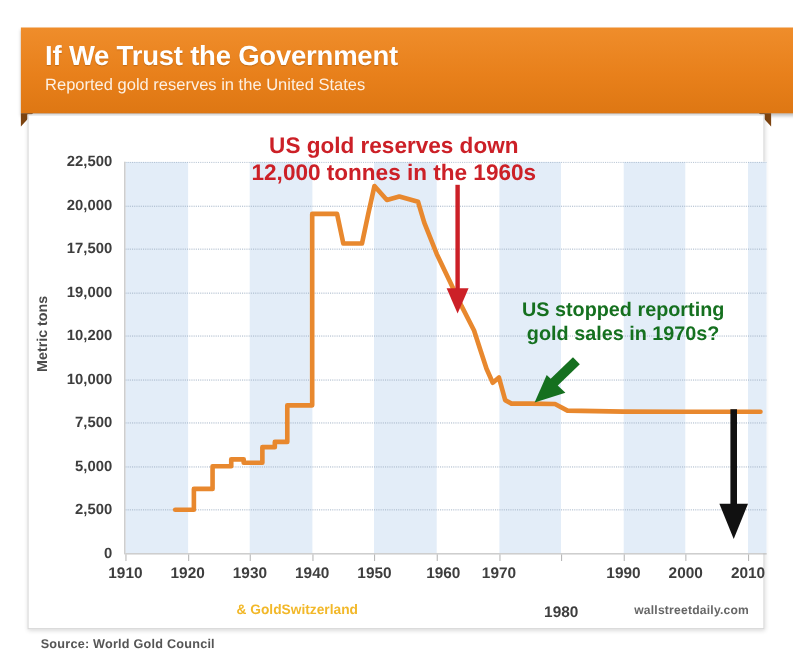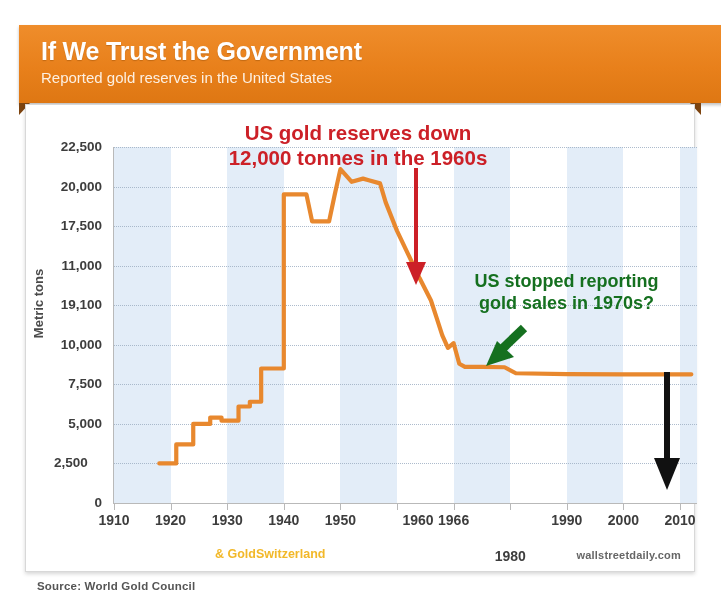--- a/index.html
+++ b/index.html
@@ -255,38 +255,38 @@
       <div class="hgrid" style="top: 79.1111px;"></div>
       <div class="hgrid" style="top: 39.5556px;"></div>
       <div class="hgrid" style="top: 0px;"></div>
     </div>
 
   <div class="axis-line-y"></div>
   <div class="axis-line-x"></div>
 
   <div id="yLabels">
       <div class="ylabel-text" style="left: 40px; top: 495px;">0</div>
-      <div class="ylabel-text" style="left: 40px; top: 455.444px; text-align: center;">2,500</div>
+      <div class="ylabel-text" style="left: 40px; top: 455.444px;">2,500</div>
       <div class="ylabel-text" style="left: 40px; top: 415.889px;">5,000</div>
       <div class="ylabel-text" style="left: 40px; top: 376.333px;">7,500</div>
       <div class="ylabel-text" style="left: 40px; top: 336.778px;">10,000</div>
-      <div class="ylabel-text" style="left: 40px; top: 297.222px;">19,100</div>
-      <div class="ylabel-text" style="left: 40px; top: 257.667px;">11,000</div>
+      <div class="ylabel-text" style="left: 40px; top: 297.222px;">10,200</div>
+      <div class="ylabel-text" style="left: 40px; top: 257.667px;">19,000</div>
       <div class="ylabel-text" style="left: 40px; top: 218.111px;">17,500</div>
       <div class="ylabel-text" style="left: 40px; top: 178.556px;">20,000</div>
       <div class="ylabel-text" style="left: 40px; top: 139px;">22,500</div>
     </div>
   <div id="xLabels">
       <div class="xlabel-text" style="left: 87px;">1910</div>
       <div class="xlabel-text" style="left: 143.602px;">1920</div>
       <div class="xlabel-text" style="left: 200.204px;">1930</div>
       <div class="xlabel-text" style="left: 256.806px;">1940</div>
       <div class="xlabel-text" style="left: 313.408px;">1950</div>
-      <div class="xlabel-text" style="left: 391px;">1960</div>
-      <div class="xlabel-text" style="left: 426.612px;">1966</div>
+      <div class="xlabel-text" style="left: 376px;">1960</div>
+      <div class="xlabel-text" style="left: 426.612px;">1970</div>
       <div class="xlabel-text" style="left: 483.214px; margin-top: 36px;">1980</div>
       <div class="xlabel-text" style="left: 539.816px;">1990</div>
       <div class="xlabel-text" style="left: 596.417px;">2000</div>
       <div class="xlabel-text" style="left: 653.019px;">2010</div>
     </div>
   <div id="xTicks">
       <div class="xtick" style="left: 114px;"></div>
       <div class="xtick" style="left: 170.602px;"></div>
       <div class="xtick" style="left: 227.204px;"></div>
       <div class="xtick" style="left: 283.806px;"></div>

